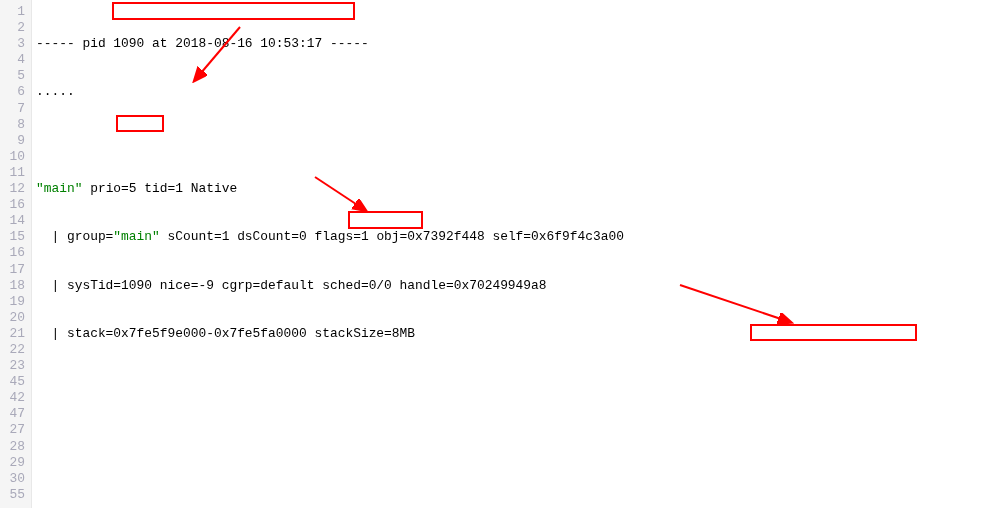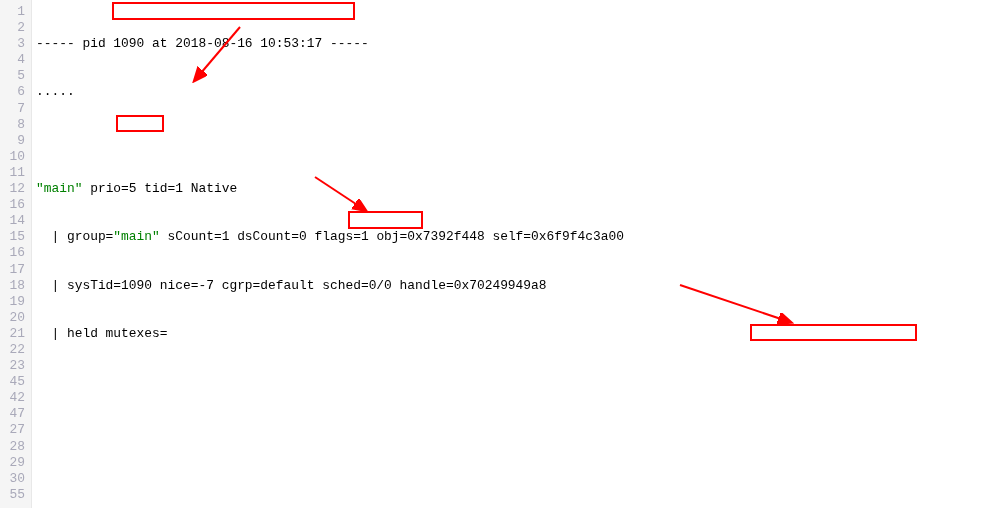--- a/index.html
+++ b/index.html
@@ -91,22 +91,22 @@
     <div>30</div>
     <div>55</div>
   </div>
 
   <div class="code">
     <div class="line">----- pid 1090 at 2018-08-16 10:53:17 -----</div>
     <div class="line">.....</div>
     <div class="line"></div>
     <div class="line"><span class="str">"main"</span><span> prio=5 tid=1 Native</span></div>
     <div class="line"><span>  | group=</span><span class="str">"main"</span><span> sCount=1 dsCount=0 flags=1 obj=0x7392f448 self=0x6f9f4c3a00</span></div>
-    <div class="line">  | sysTid=1090 nice=-7 cgrp=default sched=0/0 handle=0x70249949a8</div>
-    <div class="line">  | held mutexes=</div>
+    <div class="line">  | sysTid=1090 nice=-9 cgrp=default sched=0/0 handle=0x70249949a8</div>
+    <div class="line">  | stack=0x7fe5f9e000-0x7fe5fa0000 stackSize=8MB</div>
     
     
     
     
     
     
     
     
     
     

